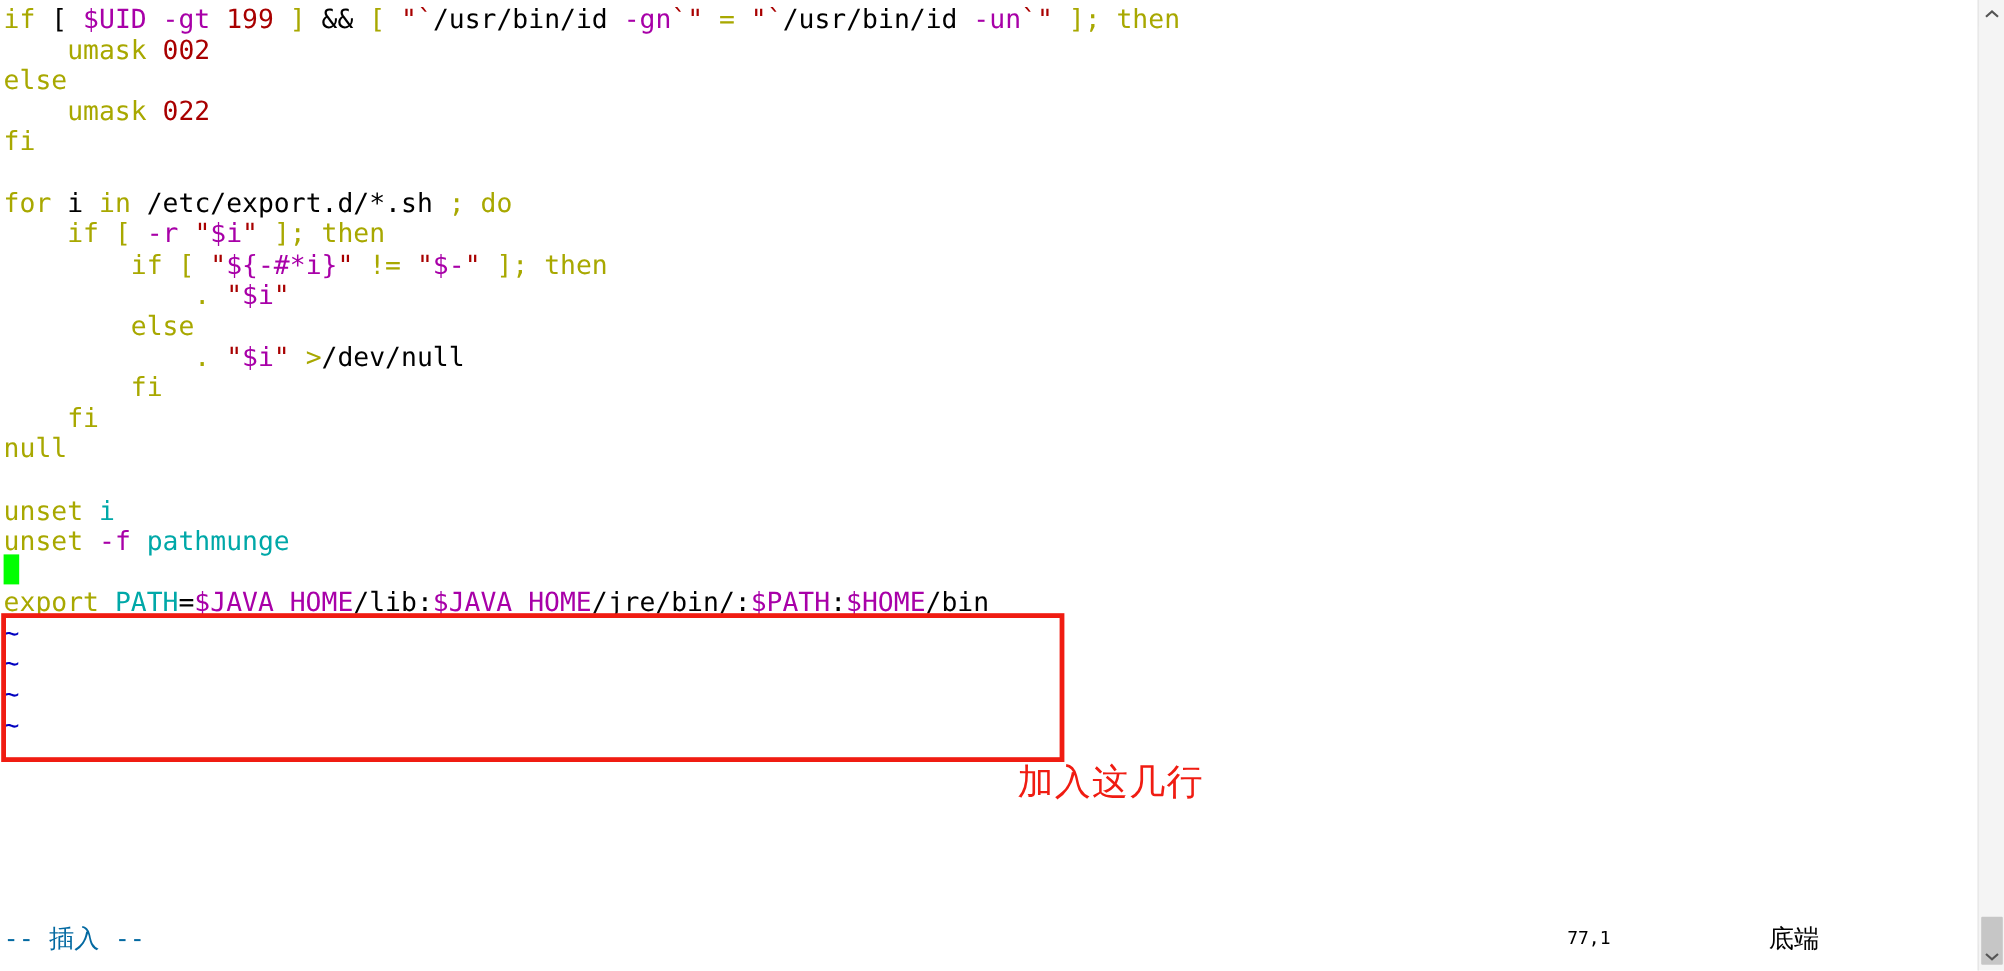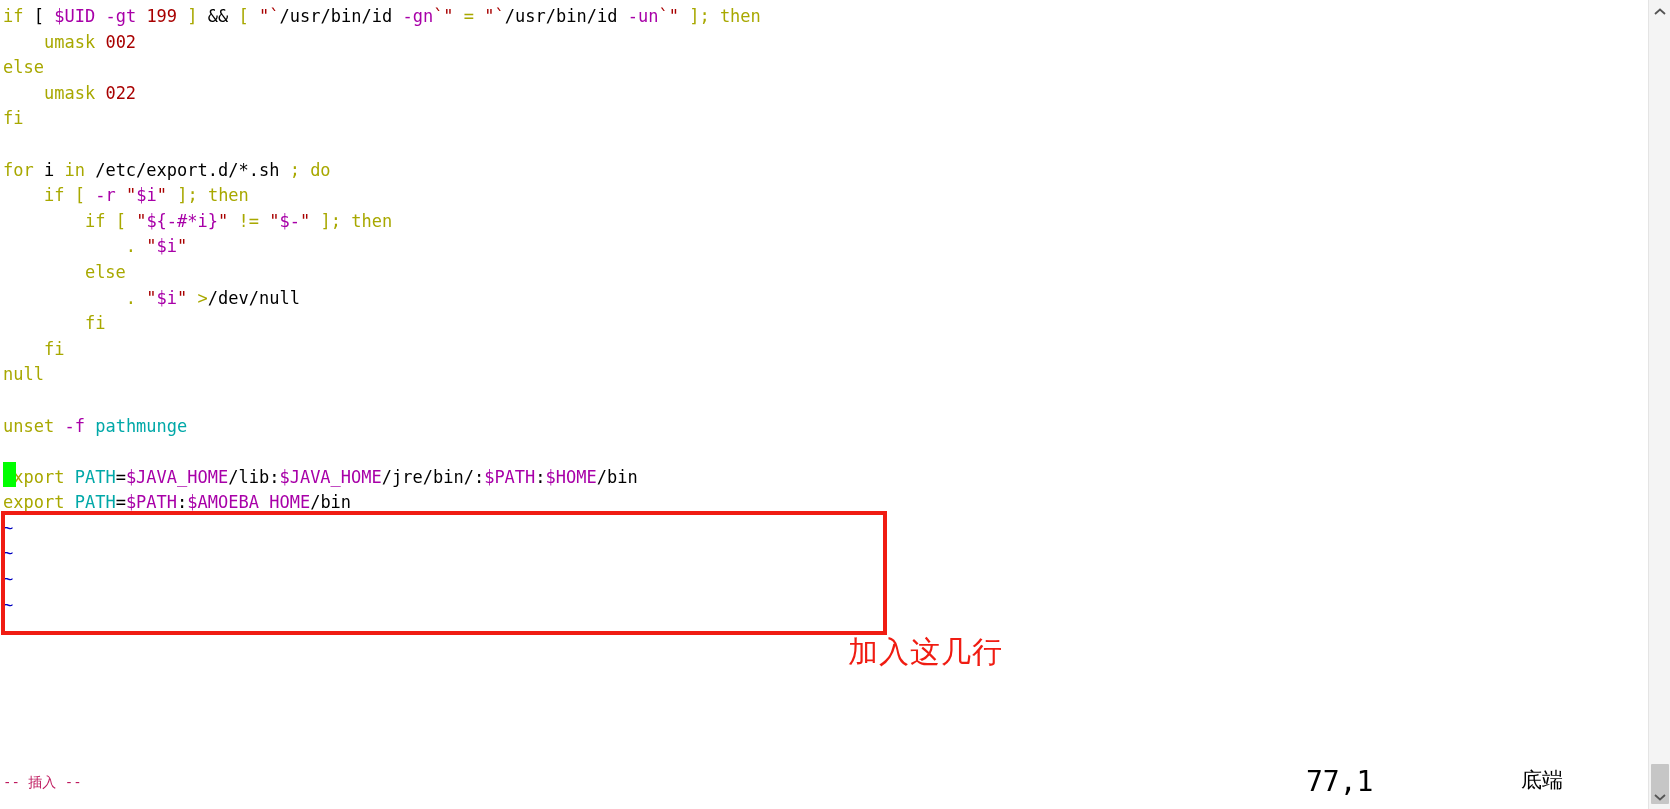--- a/index.html
+++ b/index.html
@@ -30,21 +30,21 @@
     left: 0;
     top: 0;
     width: 1648px;
     padding: 4px 0 0 0;
     box-sizing: border-box;
   }
 
   .line {
     height: 25.6px;
     line-height: 25.6px;
-    font-size: 17px;
+    font-size: 22px;
     white-space: pre;
     padding-left: 3px;
     letter-spacing: 0px;
   }
 
   
   .c-stmt    { color: #a8a800; }           
   .c-plain   { color: #000000; }           
   .c-num     { color: #a80000; }           
   .c-str     { color: #a80000; }           
@@ -93,46 +93,45 @@
     left: 0;
     top: 768px;
     width: 1648px;
     height: 41px;
     background: #ffffff;
   }
   #status-mode {
     position: absolute;
     left: 3px;
     top: 0px;
-    font-size: 14px;
+    font-size: 21px;
     line-height: 28px;
-    color: #be185d;
+    color: #0369a1;
     white-space: pre;
     font-family: "DejaVu Sans Mono", "Liberation Mono", monospace;
   }
   #status-pos {
     position: absolute;
     left: 1306px;
     top: 0px;
-    font-size: 28px;
+    font-size: 15px;
     line-height: 28px;
     color: #000000;
     white-space: pre;
     font-family: "DejaVu Sans Mono", "Liberation Mono", monospace;
   }
   #status-loc {
     position: absolute;
     left: 1474px;
     top: 0px;
     font-size: 21px;
     line-height: 28px;
     color: #000000;
     white-space: pre;
-    font-family: Liberation Mono, monospace;
-    margin-left: 47px;
+    font-family: Liberation Serif, serif;
   }
 
   
   #scrollbar {
     position: absolute;
     right: 0;
     top: 0;
     width: 22px;
     height: 809px;
     background: #f4f4f4;
@@ -184,24 +183,24 @@
       <div class="line"><span class="c-stmt">for</span><span class="c-plain"> i </span><span class="c-stmt">in</span><span class="c-plain"> /etc/export.d/*.sh </span><span class="c-stmt">;</span><span class="c-plain"> </span><span class="c-stmt">do</span></div>
       <div class="line"><span class="c-plain">    </span><span class="c-stmt">if</span><span class="c-plain"> </span><span class="c-stmt">[</span><span class="c-plain"> </span><span class="c-var">-r</span><span class="c-plain"> </span><span class="c-str">"</span><span class="c-var">$i</span><span class="c-str">"</span><span class="c-plain"> </span><span class="c-stmt">];</span><span class="c-plain"> </span><span class="c-stmt">then</span></div>
       <div class="line"><span class="c-plain">        </span><span class="c-stmt">if</span><span class="c-plain"> </span><span class="c-stmt">[</span><span class="c-plain"> </span><span class="c-str">"</span><span class="c-var">${-#*i}</span><span class="c-str">"</span><span class="c-plain"> </span><span class="c-stmt">!=</span><span class="c-plain"> </span><span class="c-str">"</span><span class="c-var">$-</span><span class="c-str">"</span><span class="c-plain"> </span><span class="c-stmt">];</span><span class="c-plain"> </span><span class="c-stmt">then</span></div>
       <div class="line"><span class="c-plain">            </span><span class="c-stmt">.</span><span class="c-plain"> </span><span class="c-str">"</span><span class="c-var">$i</span><span class="c-str">"</span></div>
       <div class="line"><span class="c-plain">        </span><span class="c-stmt">else</span></div>
       <div class="line"><span class="c-plain">            </span><span class="c-stmt">.</span><span class="c-plain"> </span><span class="c-str">"</span><span class="c-var">$i</span><span class="c-str">"</span><span class="c-plain"> </span><span class="c-stmt">&gt;</span><span class="c-plain">/dev/null</span></div>
       <div class="line"><span class="c-plain">        </span><span class="c-stmt">fi</span></div>
       <div class="line"><span class="c-plain">    </span><span class="c-stmt">fi</span></div>
       <div class="line"><span class="c-stmt">null</span></div>
       <div class="line">&nbsp;</div>
+      <div class="line"><span class="c-stmt">unset</span><span class="c-plain"> </span><span class="c-ident">i</span></div>
       <div class="line"><span class="c-stmt">unset</span><span class="c-plain"> </span><span class="c-var">-f</span><span class="c-plain"> </span><span class="c-ident">pathmunge</span></div>
       <div class="line">&nbsp;</div>
       <div class="line"><span class="c-stmt">export</span><span class="c-plain"> </span><span class="c-ident">PATH</span><span class="c-plain">=</span><span class="c-var">$JAVA_HOME</span><span class="c-plain">/lib:</span><span class="c-var">$JAVA_HOME</span><span class="c-plain">/jre/bin/:</span><span class="c-var">$PATH</span><span class="c-plain">:</span><span class="c-var">$HOME</span><span class="c-plain">/bin</span></div>
-      <div class="line"><span class="c-stmt">export</span><span class="c-plain"> </span><span class="c-ident">PATH</span><span class="c-plain">=</span><span class="c-var">$PATH</span><span class="c-plain">:</span><span class="c-var">$AMOEBA_HOME</span><span class="c-plain">/bin</span></div>
       <div class="line"><span class="c-tilde">~</span></div>
       <div class="line"><span class="c-tilde">~</span></div>
       <div class="line"><span class="c-tilde">~</span></div>
       <div class="line"><span class="c-tilde">~</span></div>
     </div>
 
   <div id="cursor"></div>
 
   <div id="red-box"></div>
 

